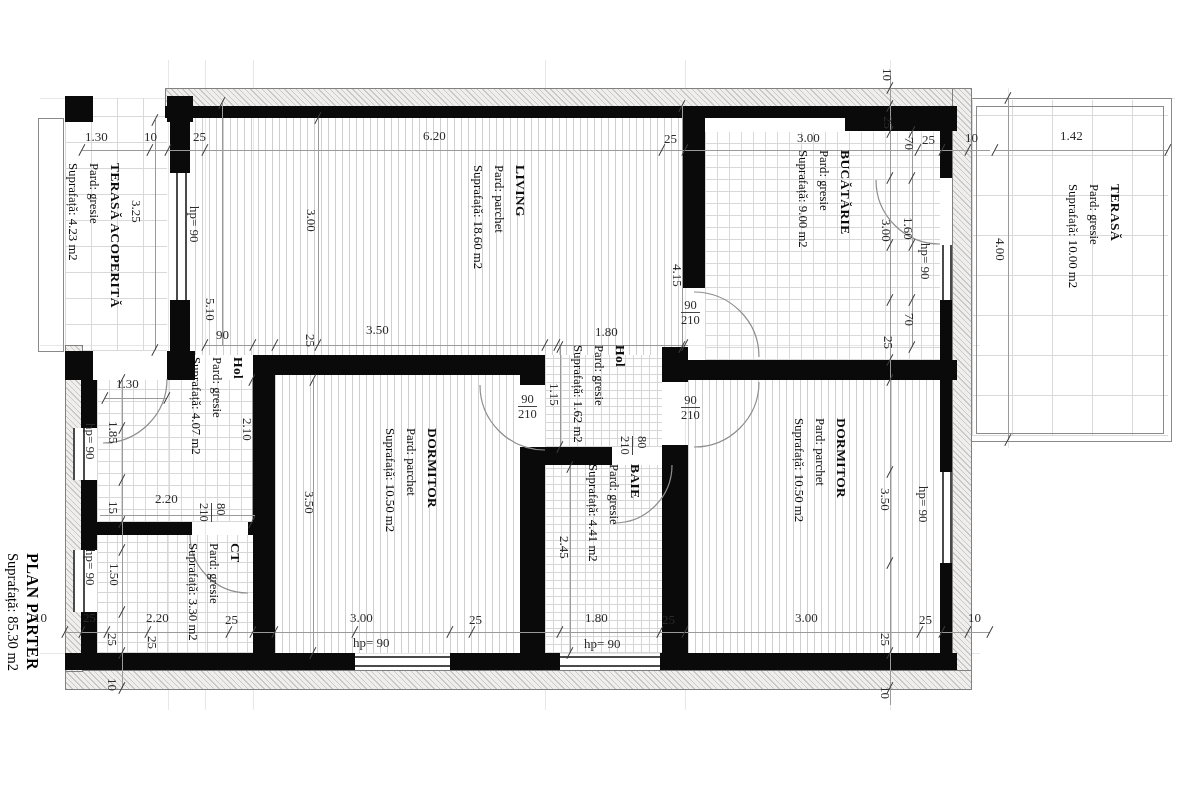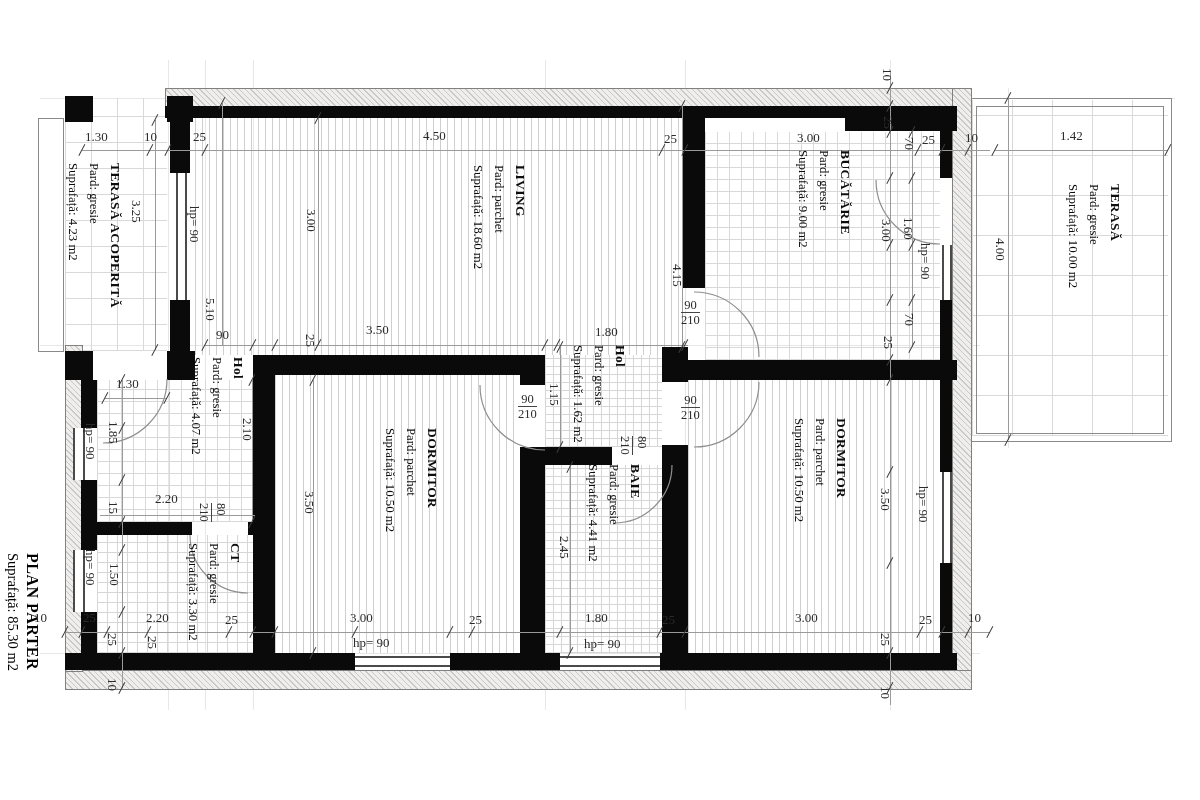--- a/index.html
+++ b/index.html
@@ -209,21 +209,21 @@
 
   <div class="plan-label" style="left:2px;top:553px;">
     <span class="pl-title">PLAN PARTER</span>
     <span class="pl-sub">Suprafață: 85.30 m2</span>
   </div>
 
   <div id="gen" class="abs" style="left:0;top:0;width:960px;height:800px;">
       <div class="dim" style="left: 85px; top: 130px;">1.30</div>
       <div class="dim" style="left: 144px; top: 130px;">10</div>
       <div class="dim" style="left: 193px; top: 130px;">25</div>
-      <div class="dim" style="left: 423px; top: 129px;">4.50</div>
+      <div class="dim" style="left: 423px; top: 129px;">6.20</div>
       <div class="dim" style="left: 664px; top: 132px;">25</div>
       <div class="dim" style="left: 797px; top: 131px;">3.00</div>
       <div class="dim" style="left: 922px; top: 133px;">25</div>
       <div class="dim" style="left: 965px; top: 131px;">10</div>
       <div class="dim" style="left: 1060px; top: 129px;">1.42</div>
       <div class="dim" style="left: 216px; top: 328px;">90</div>
       <div class="dim" style="left: 366px; top: 323px;">3.50</div>
       <div class="dim" style="left: 595px; top: 325px;">1.80</div>
       <div class="dim" style="left: 116px; top: 377px;">1.30</div>
       <div class="dim" style="left: 155px; top: 492px;">2.20</div>

